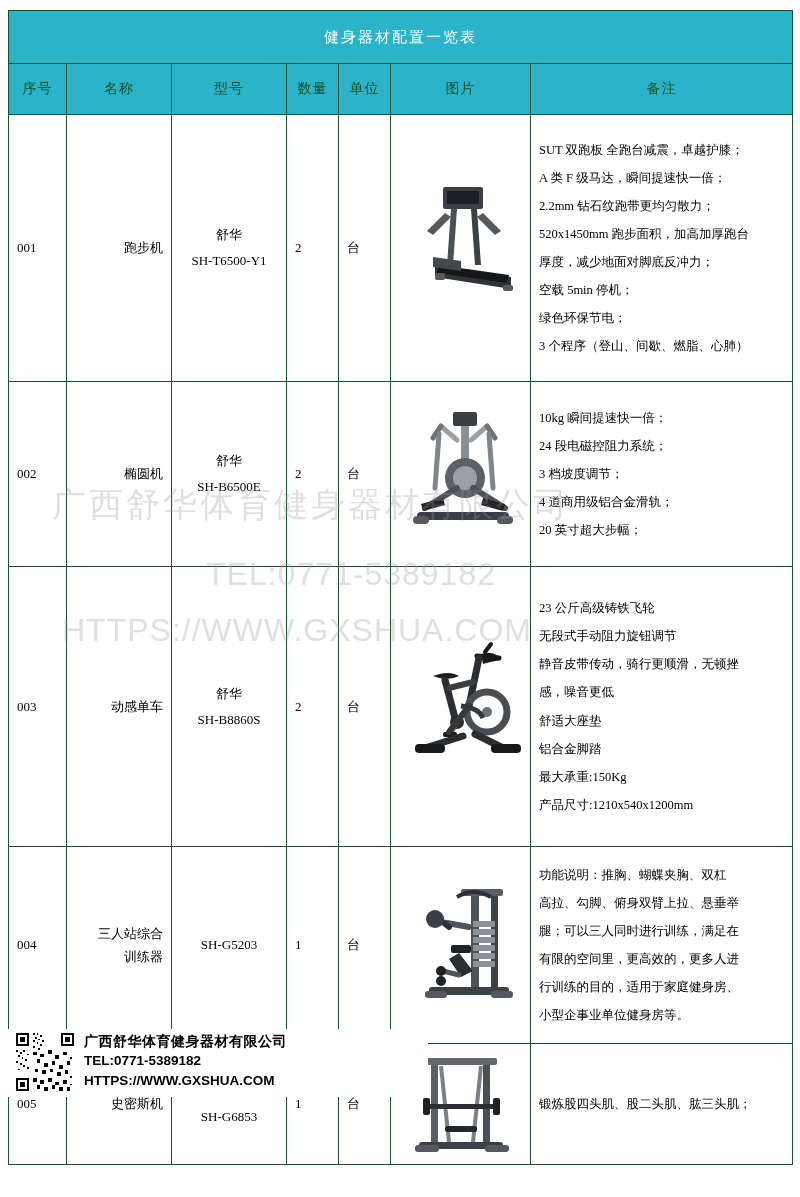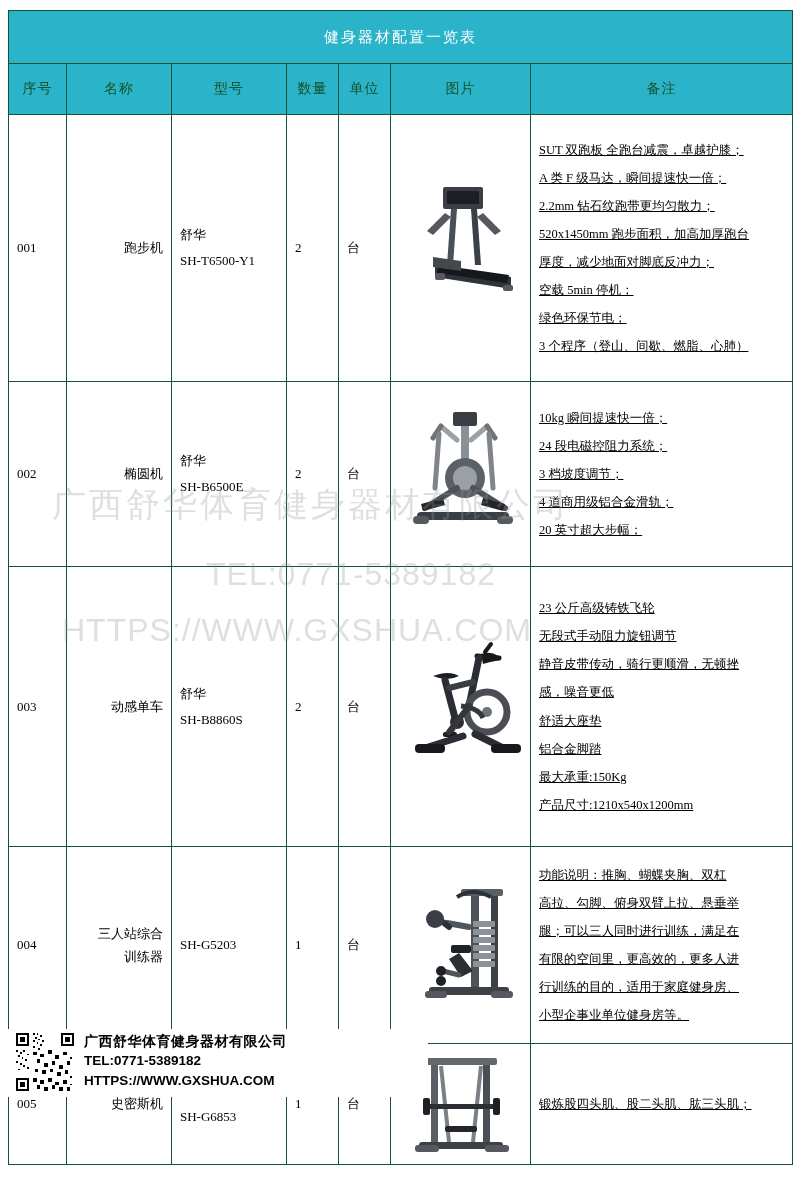--- a/index.html
+++ b/index.html
@@ -84,34 +84,33 @@
   }
   td.c-idx, td.c-qty, td.c-unit {
     font-size: 13px;
   }
   td.c-name {
     text-align: right;
     font-size: 13px;
     line-height: 1.8;
   }
   td.c-model {
-    text-align: left;
+    text-align: center;
     font-size: 13px;
     line-height: 2.0;
   }
   td.c-img {
     text-align: center;
     padding: 6px 2px;
   }
   td.c-remark {
     font-size: 12.5px;
     line-height: 2.25;
     padding: 8px 10px;
     text-align: left;
-    text-decoration: underline;
   }
   td.c-remark .ln { display: block; white-space: nowrap; }
 
   
   .pic { display: block; margin: 0 auto; }
 
   
   .footer-block {
     position: absolute;
     left: 8px;

